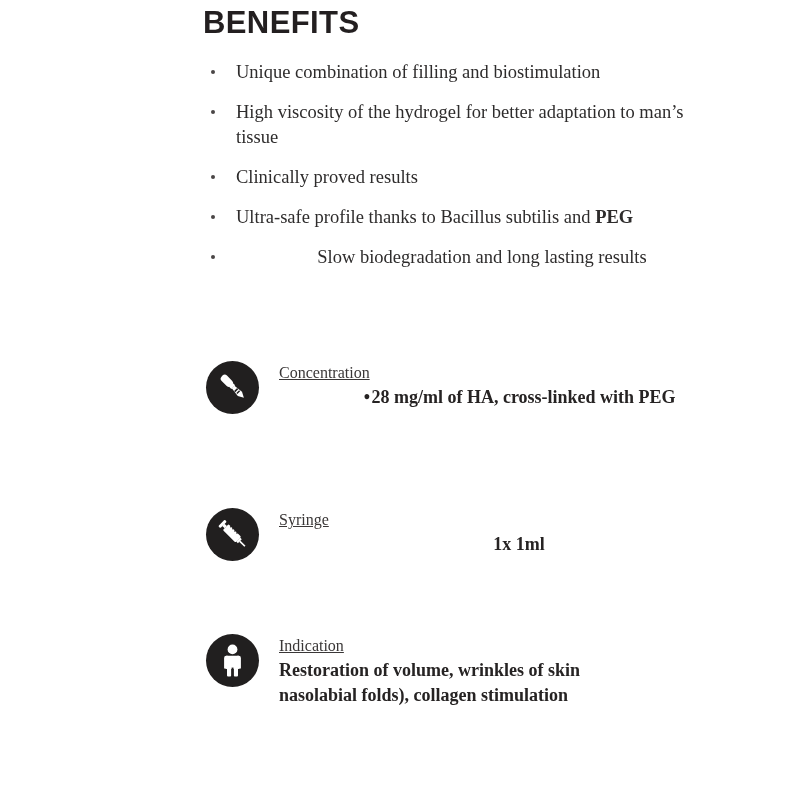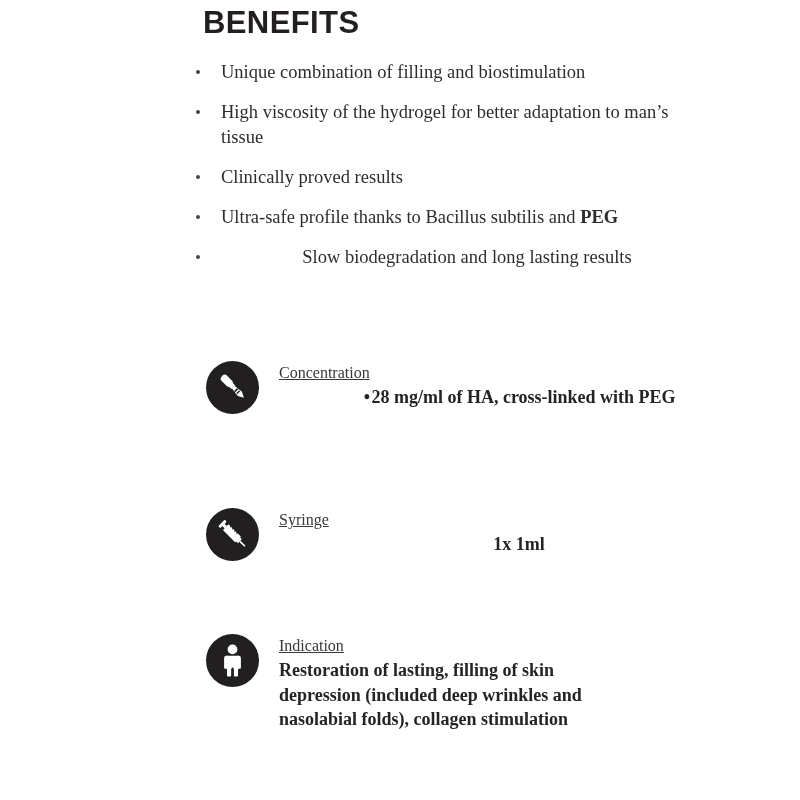--- a/index.html
+++ b/index.html
@@ -35,21 +35,21 @@
     font-weight: 700;
     letter-spacing: 0.4px;
     color: #231f20;
     line-height: 38px;
     white-space: nowrap;
   }
 
   
   .benefits-list {
     position: absolute;
-    left: 161px;
+    left: 176px;
     top: 60px;
     width: 520px;
     margin: 0;
     padding: 0;
     list-style: none;
   }
   .benefit-item {
     position: relative;
     padding-left: 28px;
     margin-bottom: 15px;
@@ -217,19 +217,18 @@
         <circle cx="26.5" cy="15.4" r="4.9" fill="#ffffff"></circle>
         <path d="M20.2 21.8 h12.6 a2.1 2.1 0 0 1 2.1 2.1 v10.6 h-3.6 v-12.7 h-9.6 v12.7 h-3.6 v-10.6 a2.1 2.1 0 0 1 2.1 -2.1 z" fill="#ffffff"></path>
         <rect x="19.0" y="21.8" width="15.0" height="13.1" rx="1.6" fill="#ffffff"></rect>
         <rect x="21.0" y="33.1" width="4.2" height="9.4" rx="1.1" fill="#ffffff"></rect>
         <rect x="27.8" y="33.1" width="4.2" height="9.4" rx="1.1" fill="#ffffff"></rect>
         <rect x="25.6" y="33.6" width="1.9" height="8.8" fill="#211f1f"></rect>
       </svg>
     </div>
     <div class="spec-text">
       <div class="spec-label">Indication</div>
-      <div class="spec-desc-line">Restoration of lasting, filling of skin</div>
-      <div class="spec-desc-line">depression (included deep wrinkles and</div>
+      <div class="spec-desc-line">Restoration of volume, wrinkles of skin</div>
       <div class="spec-desc-line">nasolabial folds), collagen stimulation</div>
     </div>
   </div>
 
 </div>
 
 </body></html>

